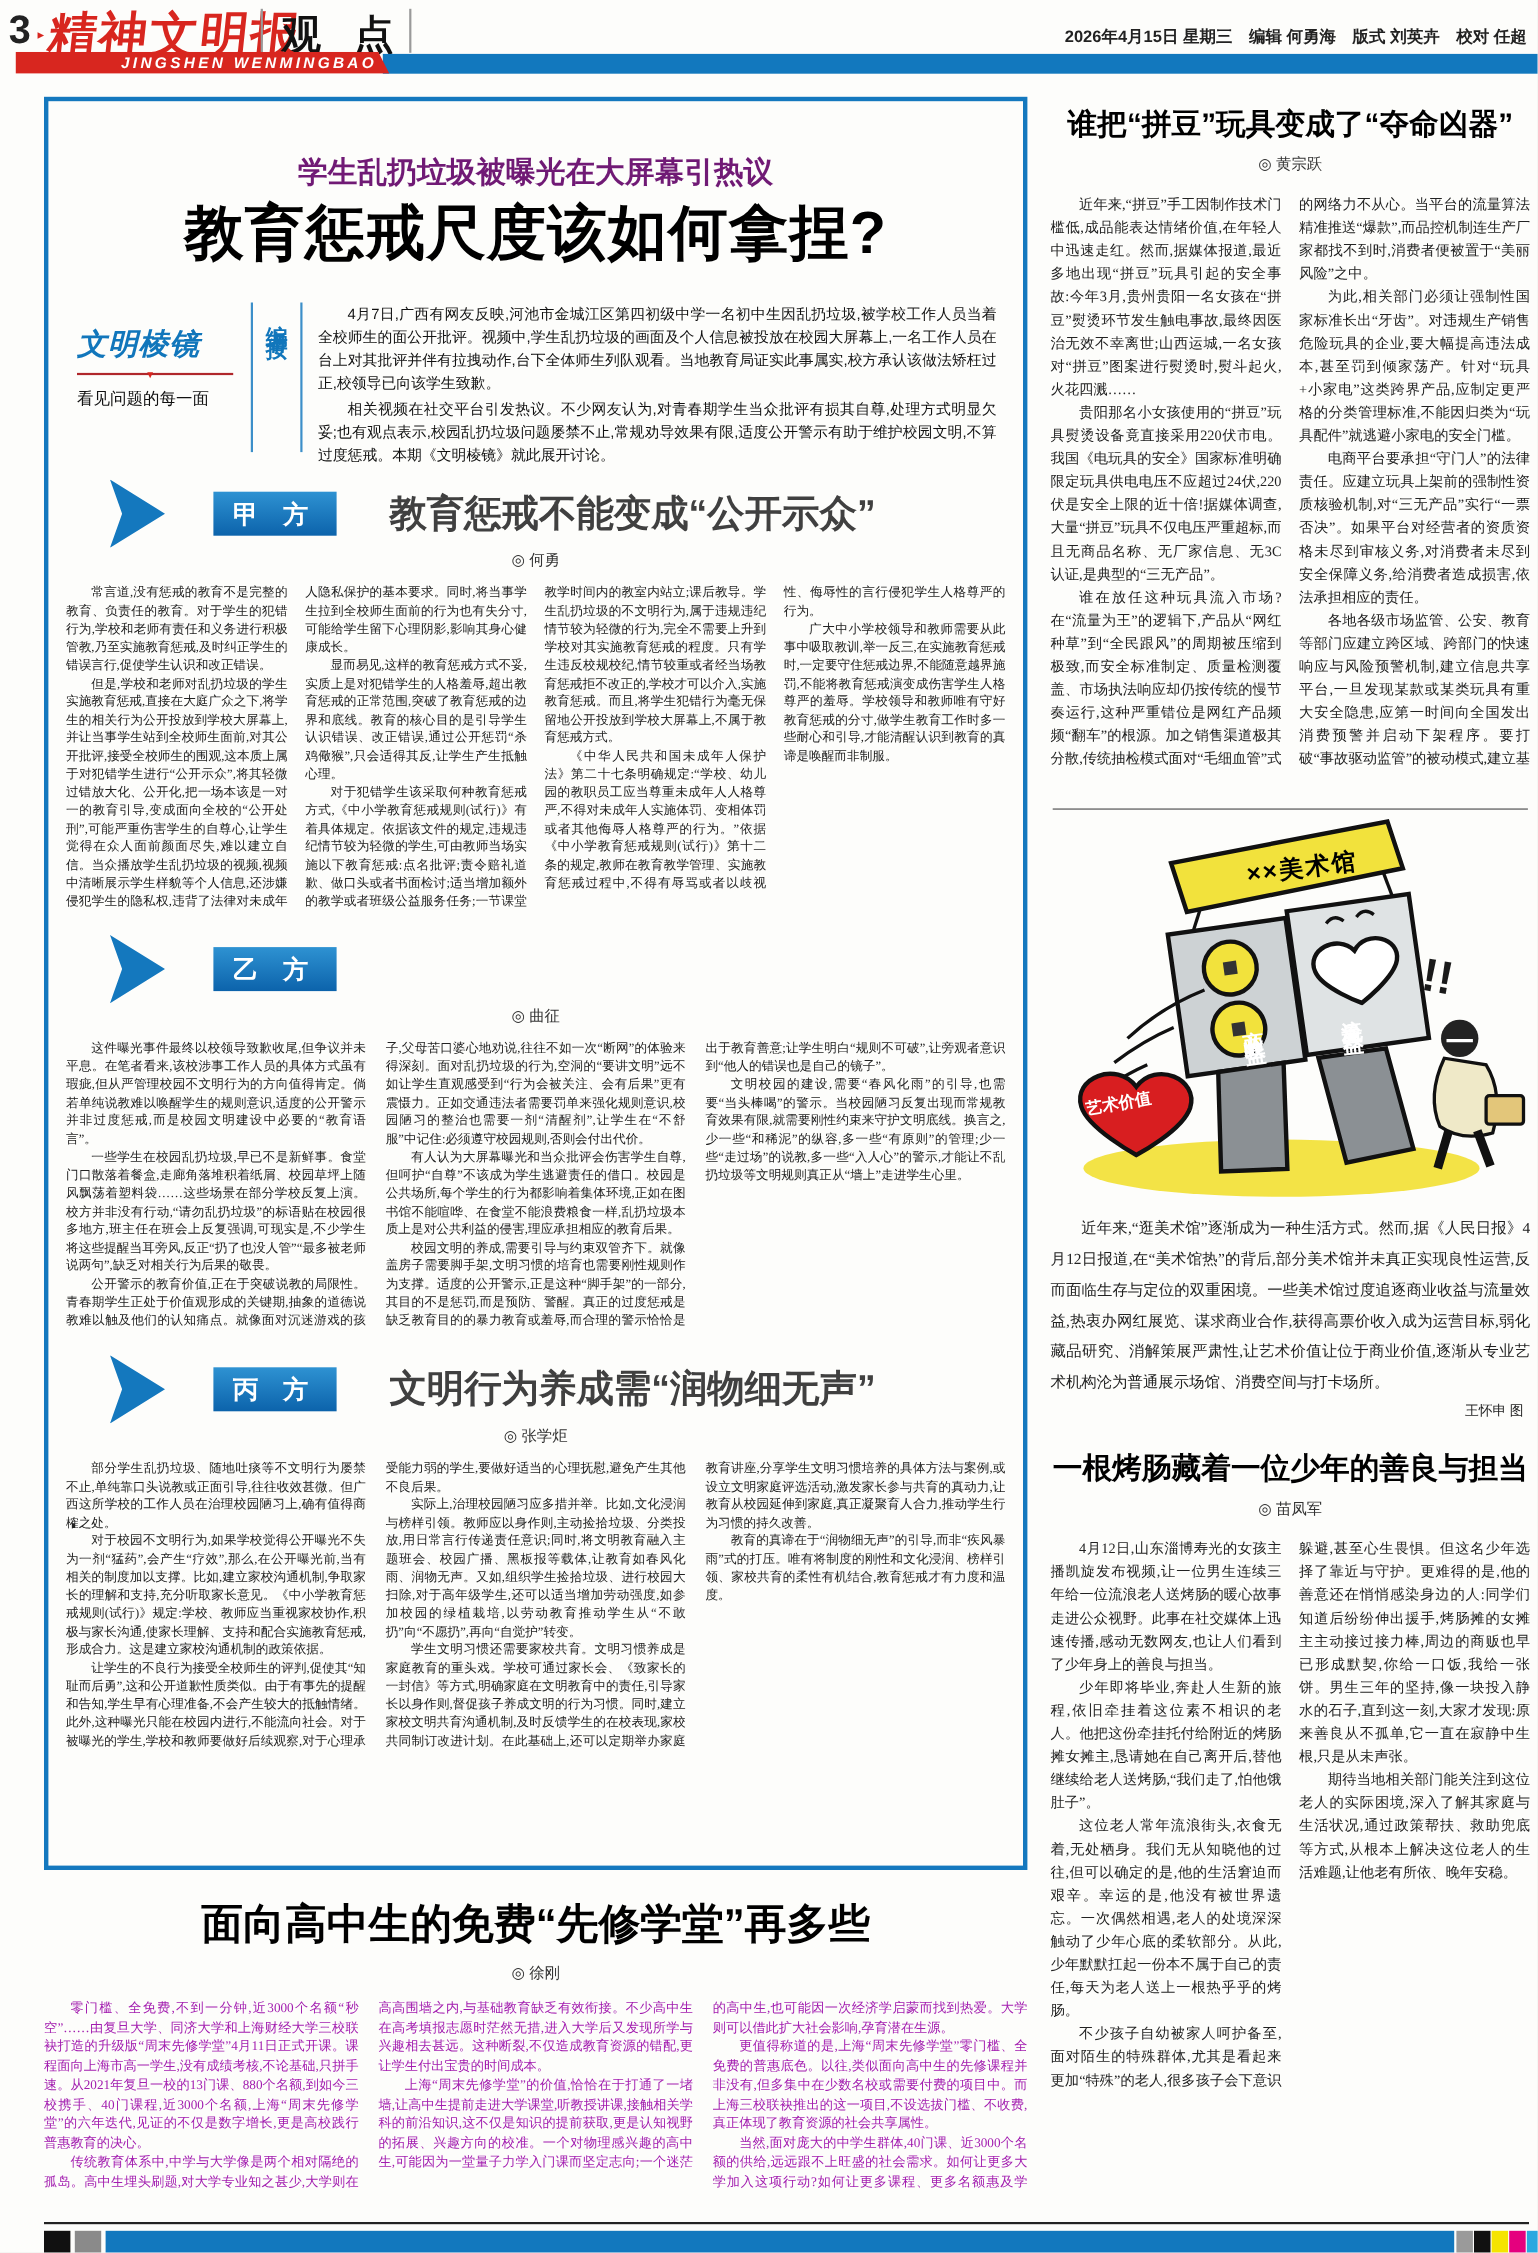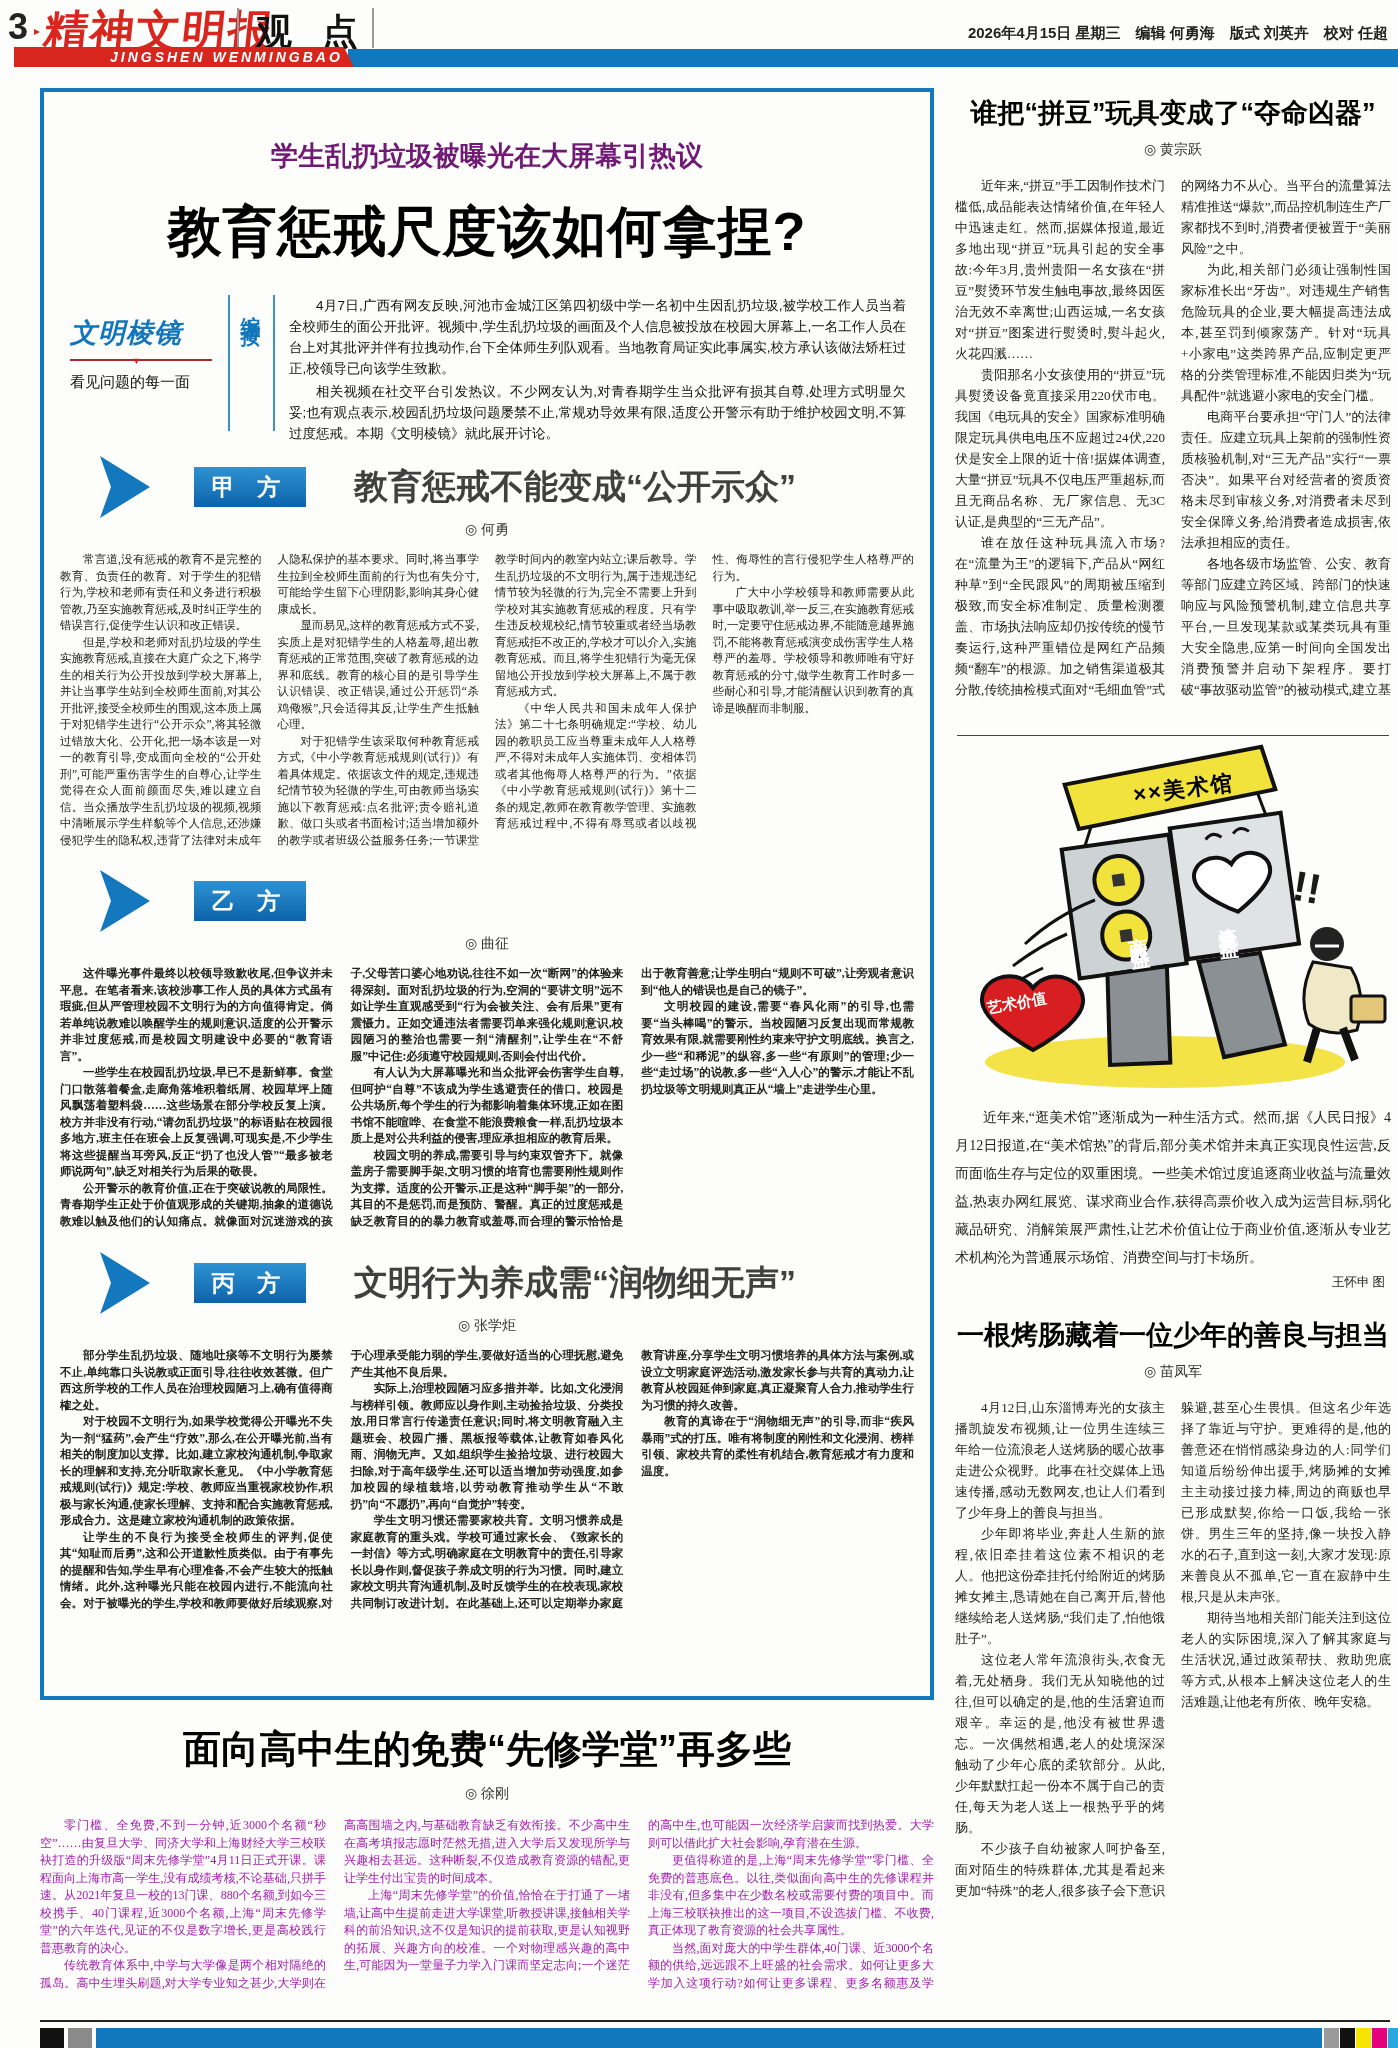--- a/index.html
+++ b/index.html
@@ -21,21 +21,21 @@
   .hdr-div2{position:absolute;left:372px;top:8px;width:2px;height:40px;background:#9a9a9a;}
   .section-name{position:absolute;left:256px;top:8px;font-family:"Liberation Sans","DejaVu Sans",sans-serif;
             font-size:36px;font-weight:700;color:#111;letter-spacing:10px;}
   .dateline{position:absolute;right:10px;top:24px;font-family:"Liberation Sans","DejaVu Sans",sans-serif;
             font-size:15px;color:#222;font-weight:700;}
   
   #main-block{position:absolute;left:40px;top:88px;width:894px;height:1612px;border:4px solid #1478be;
             box-sizing:border-box;background:#fdfdfb;}
   .kicker{margin-top:46px;text-align:center;font-family:"Liberation Sans","DejaVu Sans",sans-serif;
             font-size:27px;font-weight:700;color:#701a75;}
-  .big-title{margin-top:22px;text-align:center;font-family:"Liberation Sans","DejaVu Sans",sans-serif;
+  .big-title{margin-top:2px;text-align:center;font-family:"Liberation Sans","DejaVu Sans",sans-serif;
             font-size:54px;font-weight:900;color:#000;letter-spacing:1px;}
   .intro-row{display:flex;margin:26px 24px 0 26px;height:150px;}
   .col-logo{width:158px;flex:none;padding-top:20px;}
   .col-logo-name{font-family:"Liberation Sans","DejaVu Sans",sans-serif;font-size:27px;font-weight:900;
             font-style:italic;color:#1176bb;letter-spacing:1px;}
   .col-logo-rule{position:relative;width:142px;border-top:2px solid #b0272b;margin-top:8px;}
   .col-logo-rule span{position:absolute;left:62px;top:-5px;color:#d8261f;font-size:9px;}
   .col-logo-tag{margin-top:12px;font-size:15px;color:#111;}
   .ed-label{flex:none;writing-mode:vertical-rl;font-family:"Liberation Sans","DejaVu Sans",sans-serif;
             font-size:20px;font-weight:900;color:#1176bb;letter-spacing:6px;
@@ -49,21 +49,21 @@
             display:flex;align-items:center;justify-content:center;letter-spacing:8px;}
   .sec-head{flex:1;padding-left:48px;font-family:Liberation Sans, sans-serif;
             font-size:34px;font-weight:900;color:#404040;}
   .byline{text-align:center;font-size:14px;color:#333;margin-top:10px;font-family:"Liberation Sans","DejaVu Sans",sans-serif;}
   .chevron{position:absolute;width:50px;height:62px;background:#1478be;left:-94px;
             clip-path:polygon(0 0,100% 50%,0 100%,22% 50%);}
   .body-cols{margin:12px 16px 0 16px;overflow:hidden;text-align:justify;
             font-size:11.5px;line-height:16.5px;color:#222;column-fill:auto;}
   .body-cols p{margin:0;text-indent:2em;}
   .cols4{column-count:4;column-gap:16px;height:308px;}
-  .cols3{column-count:3;column-gap:18px;height:276px;font-weight:bold;}
+  .cols3{column-count:3;column-gap:18px;height:276px;}
   
   #bottom-article{position:absolute;left:40px;top:1724px;width:894px;}
   .bot-head{text-align:center;font-family:"Liberation Sans","DejaVu Sans",sans-serif;font-size:38px;
             font-weight:900;color:#000;}
   .bot-body{margin-top:14px;column-count:3;column-gap:18px;height:186px;overflow:hidden;
             font-size:12px;line-height:17.5px;text-align:justify;color:#a21caf;column-fill:auto;}
   .bot-body p{margin:0;text-indent:2em;}
   
   #sidebar{position:absolute;left:955px;top:95px;width:436px;}
   .side-head{text-align:center;font-family:"Liberation Sans","DejaVu Sans",sans-serif;font-size:27px;

